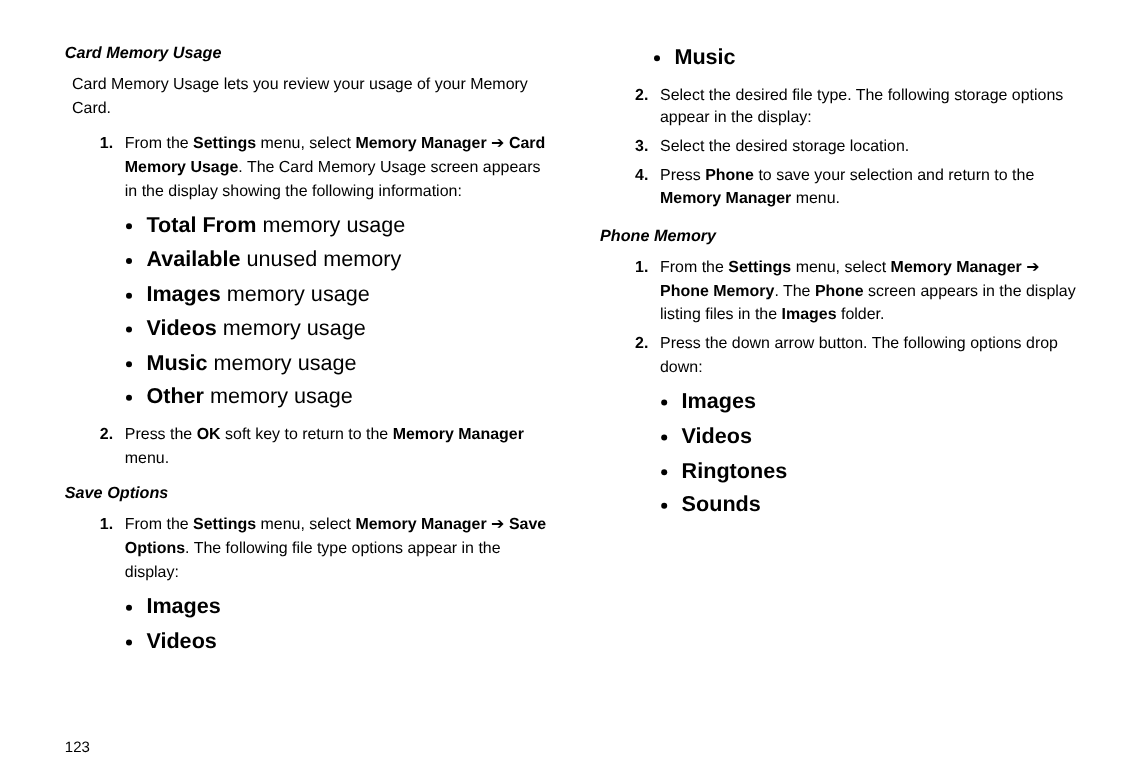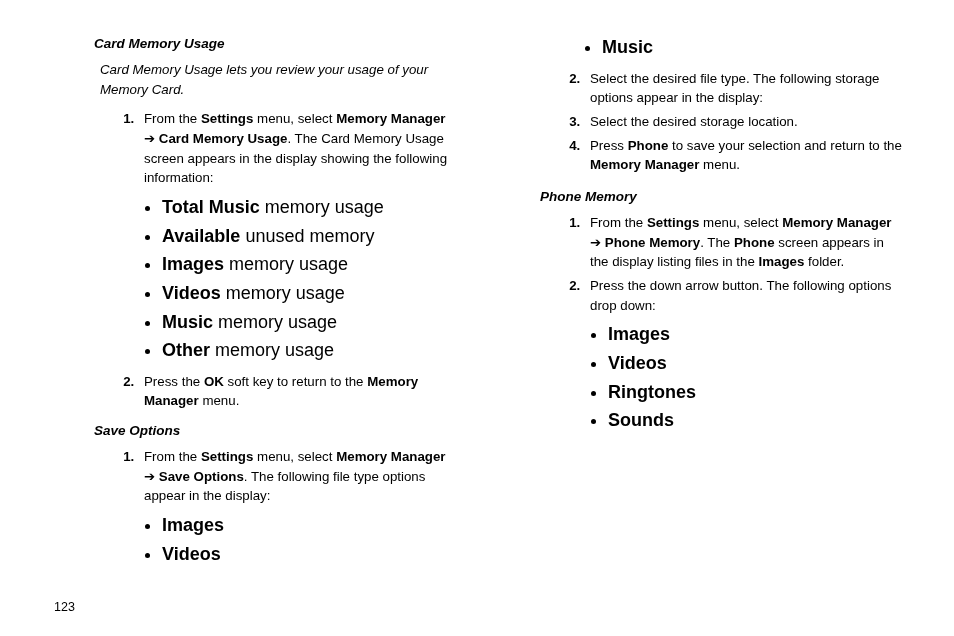--- a/index.html
+++ b/index.html
@@ -16,31 +16,29 @@
     display: flex;
     padding: 32px 44px 8px 54px;
     gap: 36px;
     box-sizing: border-box;
     height: 100%;
   }
   .col {
     flex: 1;
     font-size: 13.3px;
     line-height: 1.48;
-    margin-left: 40px;
   }
   .sec-title {
     font-weight: bold;
     font-style: italic;
     font-size: 13.5px;
     margin: 2px 0 6px 0;
   }
   .intro {
     margin: 0 6px 10px 6px;
-    font-style: italic;
   }
   .ol {
     list-style: decimal;
     margin: 0 0 0 30px;
     padding: 0 4px 0 14px;
   }
   .ol > li {
     padding-left: 6px;
     margin-bottom: 4px;
     font-weight: bold;
@@ -56,42 +54,42 @@
     margin: 2px 0;
     font-family: "Arial Narrow", Arial, sans-serif;
     font-size: 18px;
     font-stretch: condensed;
   }
   .bul li b { font-weight: bold; }
   .arrow { font-family: Arial, sans-serif; }
   .pagenum {
     position: absolute;
     left: 54px;
-    bottom: 22px;
+    bottom: 6px;
     font-size: 12.5px;
   }
 </style>
 </head>
 <body>
 
 <div class="page">
 
   <div class="col">
 
     <div class="sec-title">Card Memory Usage</div>
 
     <p class="intro">Card Memory Usage lets you review your usage of your Memory Card.</p>
 
     <ol class="ol">
       <li>
         <span class="litext">
           <span>From the </span><b>Settings</b><span> menu, select </span><b>Memory Manager </b><span class="arrow">➔</span><b> Card Memory Usage</b><span>. The Card Memory Usage screen appears in the display showing the following information:</span>
         </span>
         <ul class="bul">
-          <li><b>Total Music</b><span> memory usage</span></li>
+          <li><b>Total From</b><span> memory usage</span></li>
           <li><b>Available</b><span> unused memory</span></li>
           <li><b>Images</b><span> memory usage</span></li>
           <li><b>Videos</b><span> memory usage</span></li>
           <li><b>Music</b><span> memory usage</span></li>
           <li><b>Other</b><span> memory usage</span></li>
         </ul>
       </li>
       <li>
         <span class="litext">
           <span>Press the </span><b>OK</b><span> soft key to return to the </span><b>Memory Manager</b><span> menu.</span>

